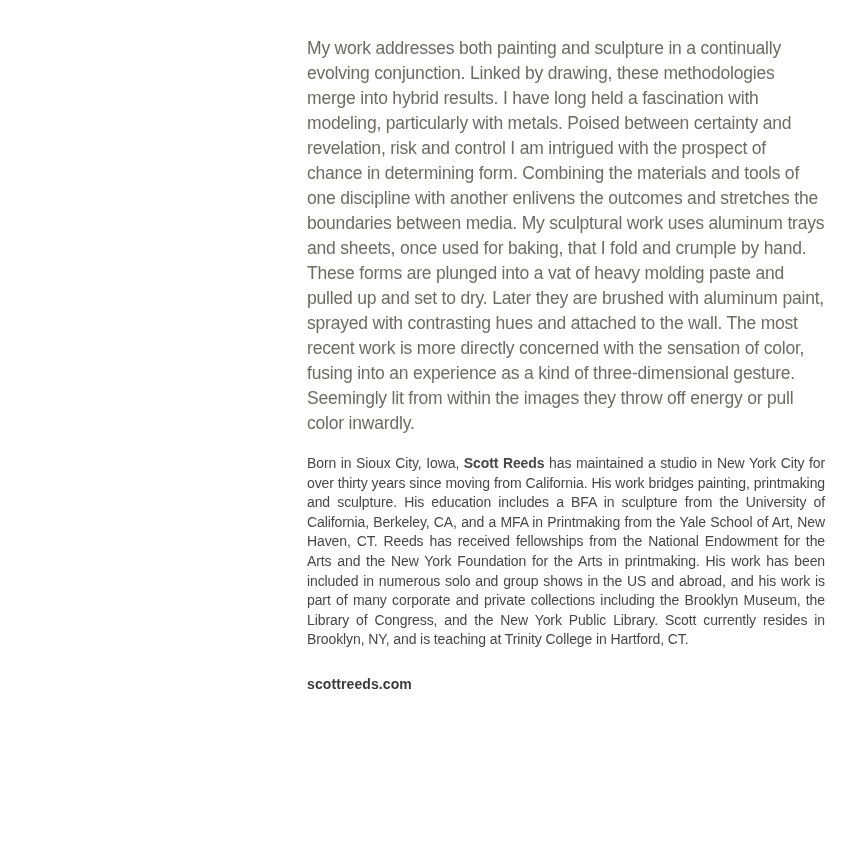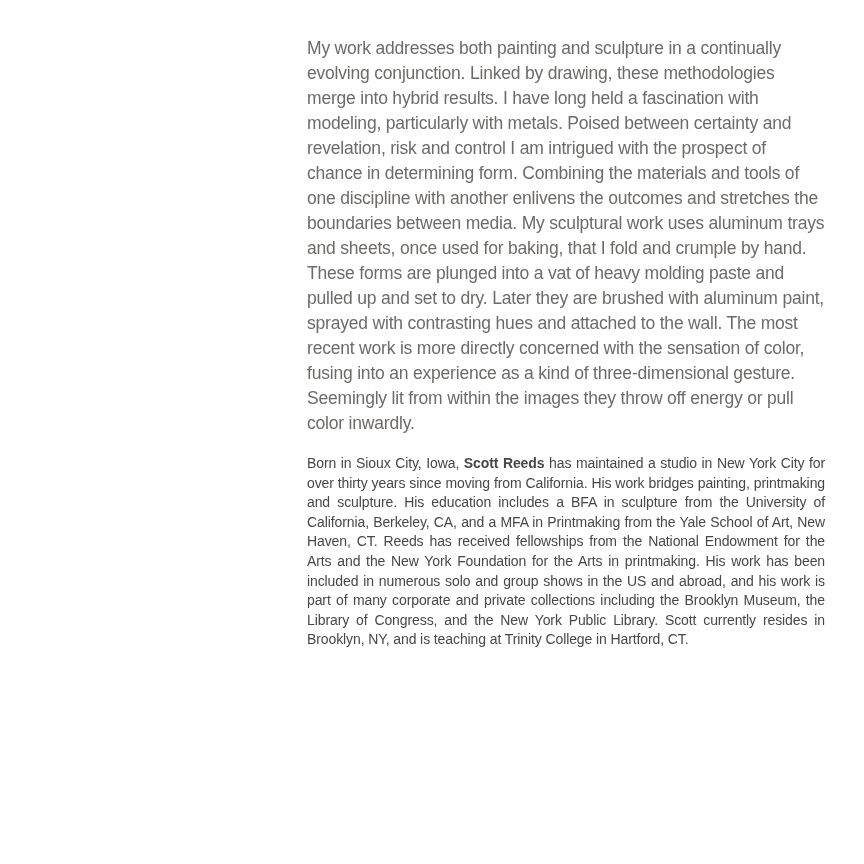--- a/index.html
+++ b/index.html
@@ -54,15 +54,16 @@
 </head>
 <body>
 
 <div class="page">
   <div class="content">
 
     <p class="statement">My work addresses both painting and sculpture in a continually evolving conjunction. Linked by drawing, these methodologies merge into hybrid results. I have long held a fascination with modeling, particularly with metals. Poised between certainty and revelation, risk and control I am intrigued with the prospect of chance in determining form. Combining the materials and tools of one discipline with another enlivens the outcomes and stretches the boundaries between media. My sculptural work uses aluminum trays and sheets, once used for baking, that I fold and crumple by hand. These forms are plunged into a vat of heavy molding paste and pulled up and set to dry. Later they are brushed with aluminum paint, sprayed with contrasting hues and attached to the wall. The most recent work is more directly concerned with the sensation of color, fusing into an experience as a kind of three-dimensional gesture. Seemingly lit from within the images they throw off energy or pull color inwardly.</p>
 
     <p class="bio"><span>Born in Sioux City, Iowa, </span><strong class="name">Scott Reeds</strong><span> has maintained a studio in New York City for over thirty years since moving from California. His work bridges painting, printmaking and sculpture. His education includes a BFA in sculpture from the University of California, Berkeley, CA, and a MFA in Printmaking from the Yale School of Art, New Haven, CT. Reeds has received fellowships from the National Endowment for the Arts and the New York Foundation for the Arts in printmaking. His work has been included in numerous solo and group shows in the US and abroad, and his work is part of many corporate and private collections including the Brooklyn Museum, the Library of Congress, and the New York Public Library. Scott currently resides in Brooklyn, NY, and is teaching at Trinity College in Hartford, CT.</span></p>
 
+    <p class="website">scottreeds.com</p>
 
   </div>
 </div>
 
 </body></html>

